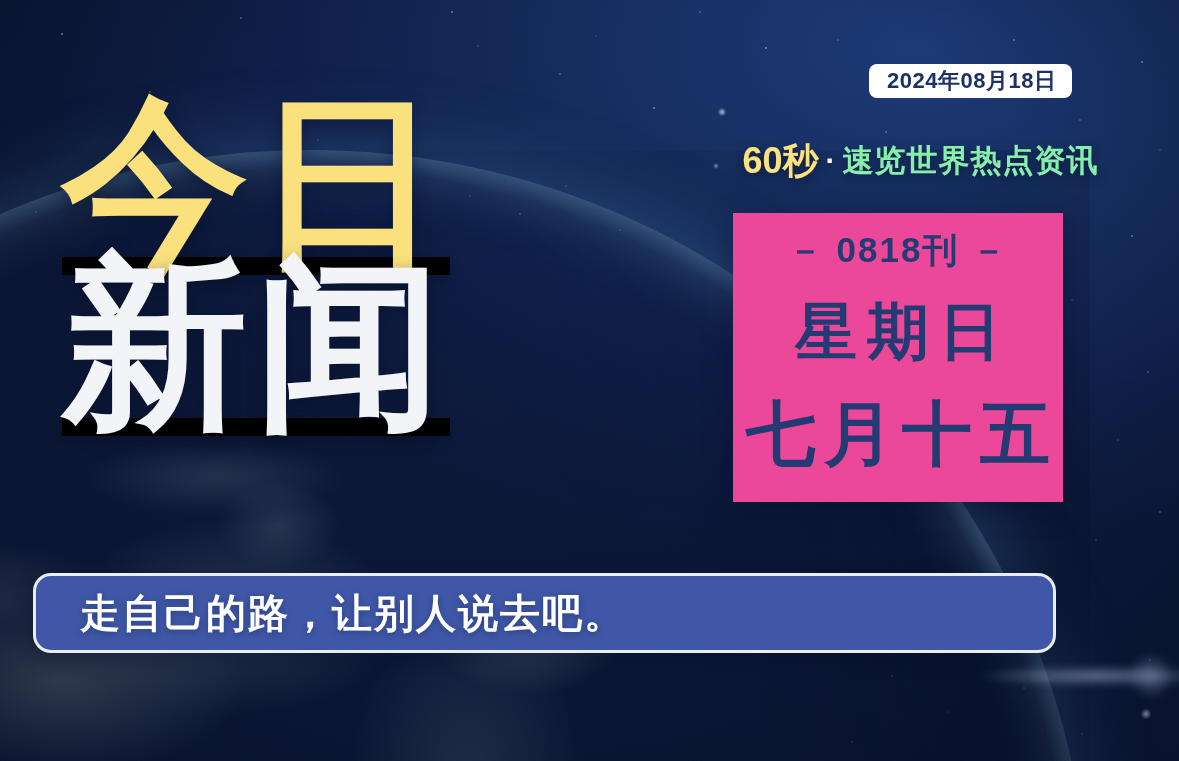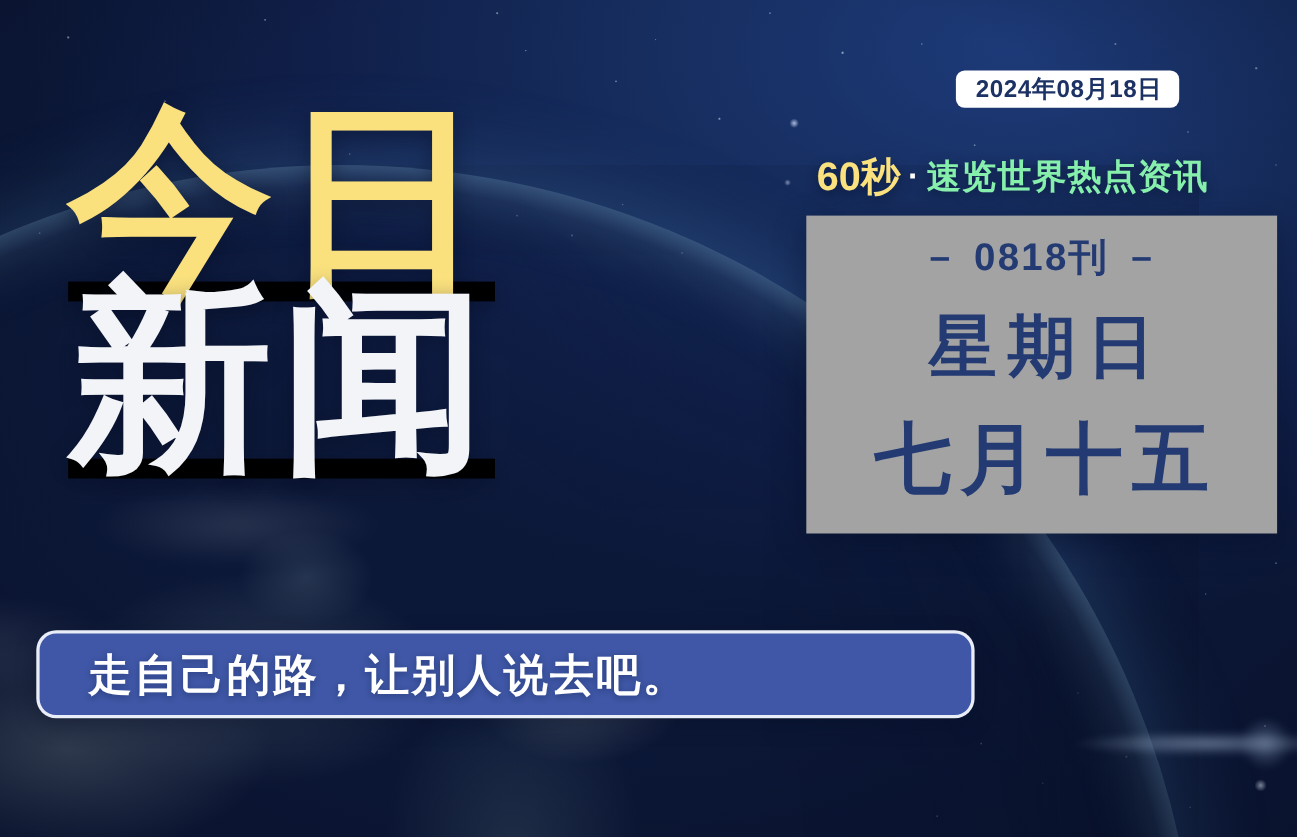--- a/index.html
+++ b/index.html
@@ -239,24 +239,24 @@
     padding: 0 3px;
   }
   .tagline-rest {
     color: #86efac;
     font-size: 31px;
     font-weight: 800;
     letter-spacing: 1px;
   }
 
   .info-card {
-    margin-top: 12px;
-    width: 428px;
+    margin-top: 29px;
+    width: 330px;
     height: 289px;
-    background: #a3a3a3;
+    background: #ec4899;
     color: #233a73;
     display: flex;
     flex-direction: column;
     align-items: center;
     justify-content: flex-start;
     box-shadow: 0 8px 26px rgba(4,10,30,.35);
   }
   .issue-row {
     margin-top: 14px;
     font-size: 35px;
@@ -279,21 +279,21 @@
     letter-spacing: 8px;
     text-indent: 8px;
     white-space: nowrap;
   }
 
   
   .quote-bar {
     position: absolute;
     left: 33px;
     top: 573px;
-    width: 853px;
+    width: 1023px;
     height: 80px;
     background: #3f57a6;
     border: 3px solid rgba(242,246,252,.95);
     border-radius: 18px;
     box-sizing: border-box;
     display: flex;
     align-items: center;
     box-shadow: 0 6px 18px rgba(6,14,38,.35);
   }
   .quote-text {

